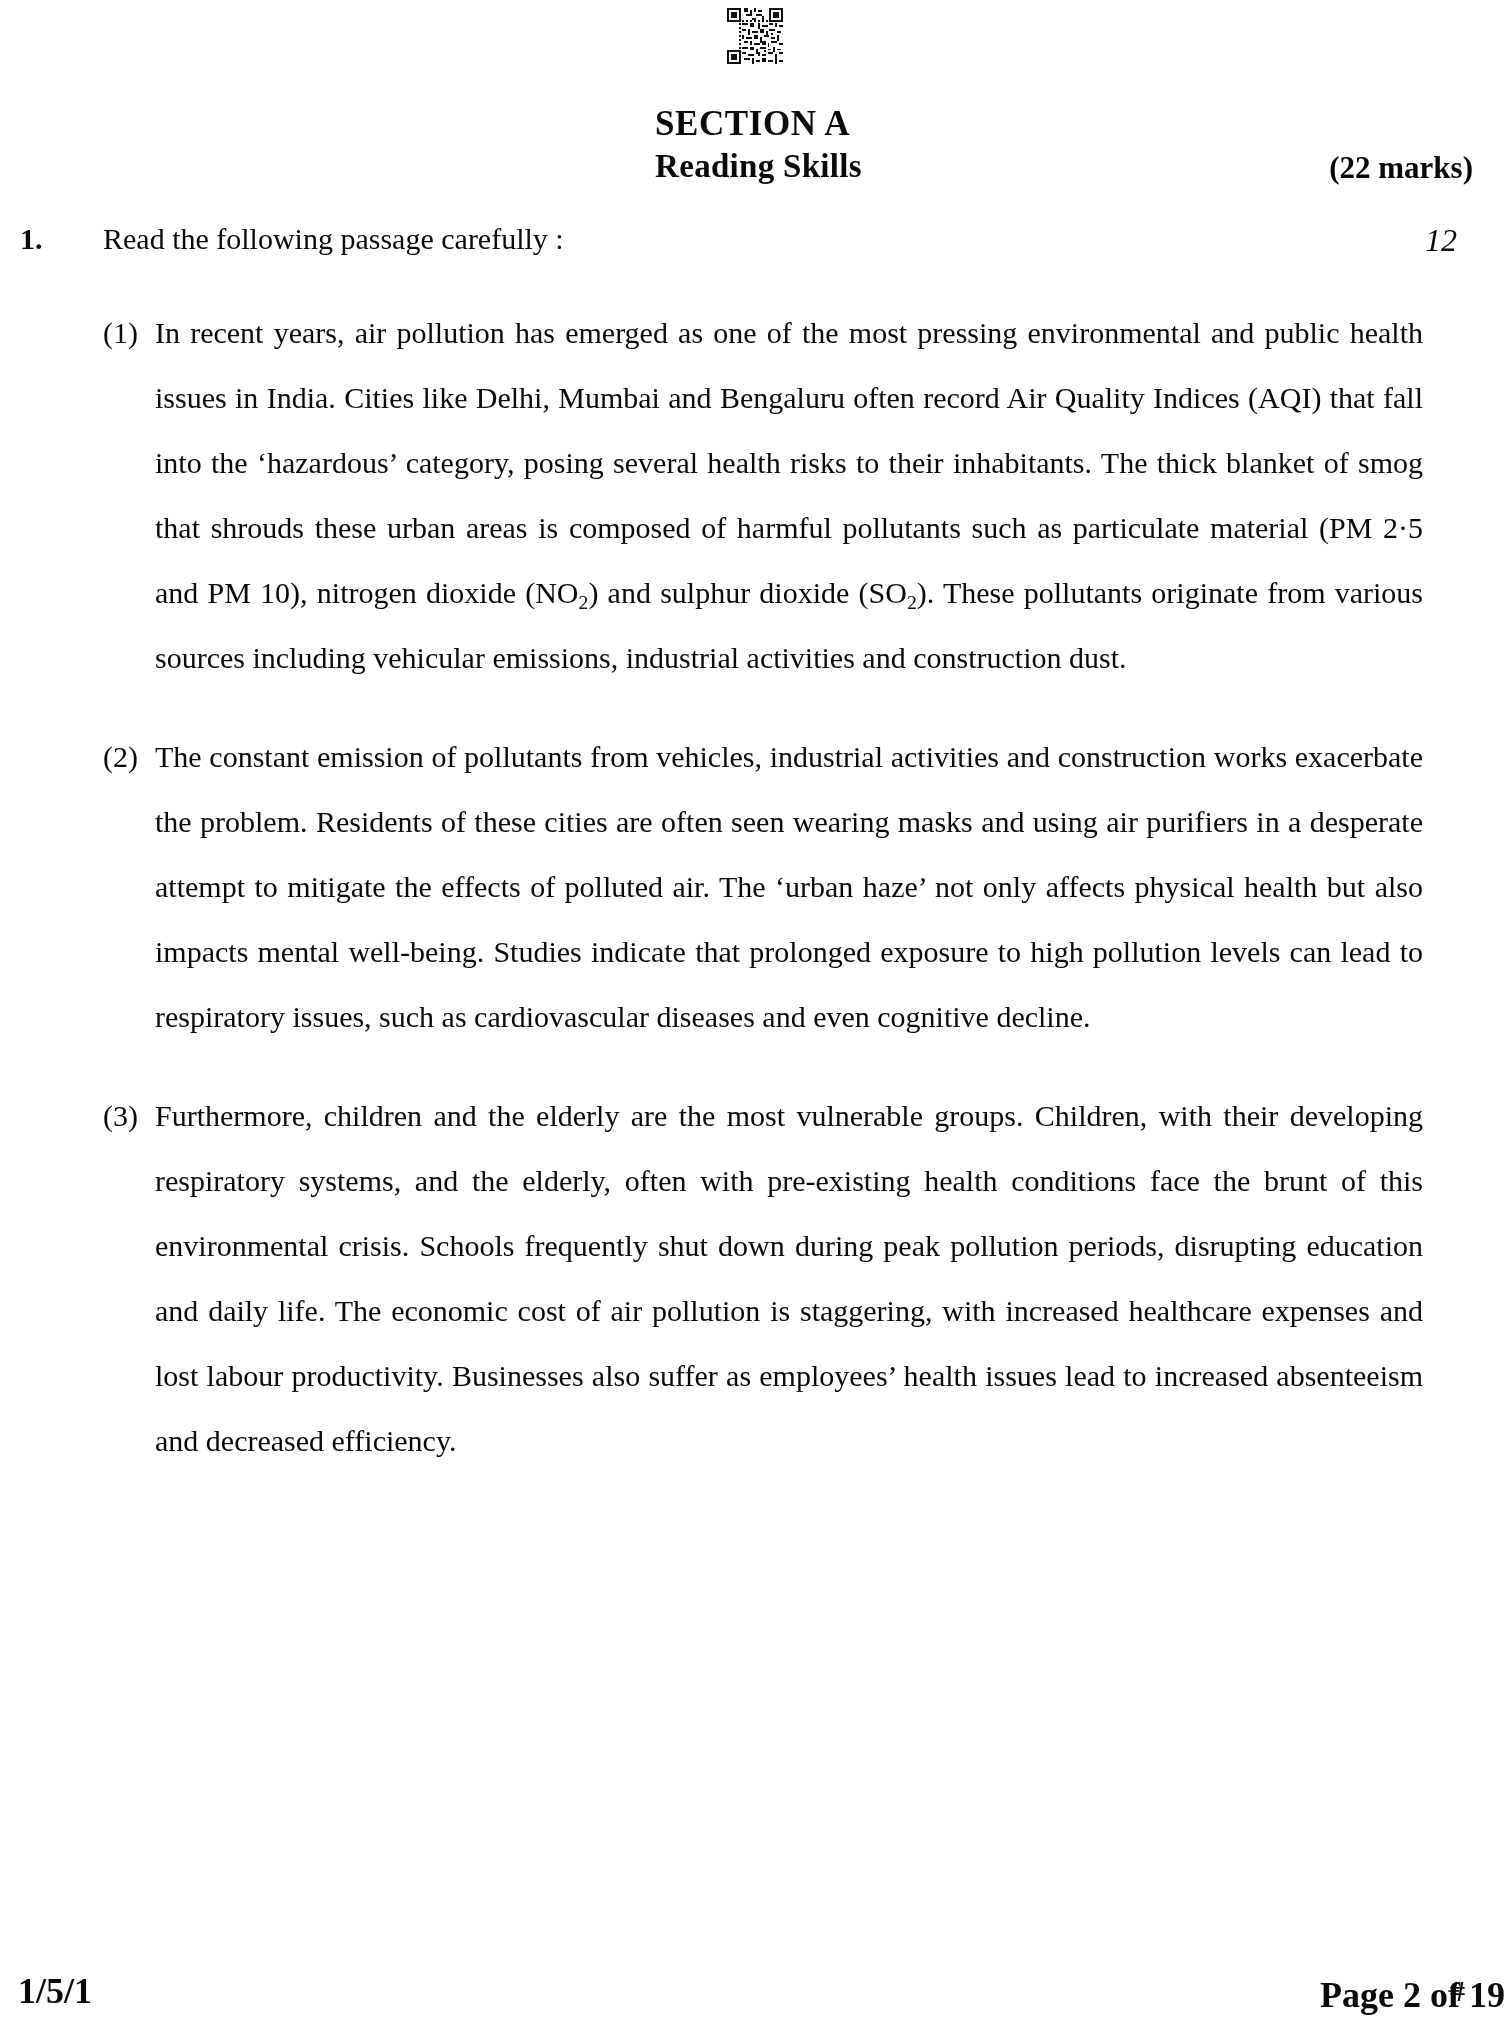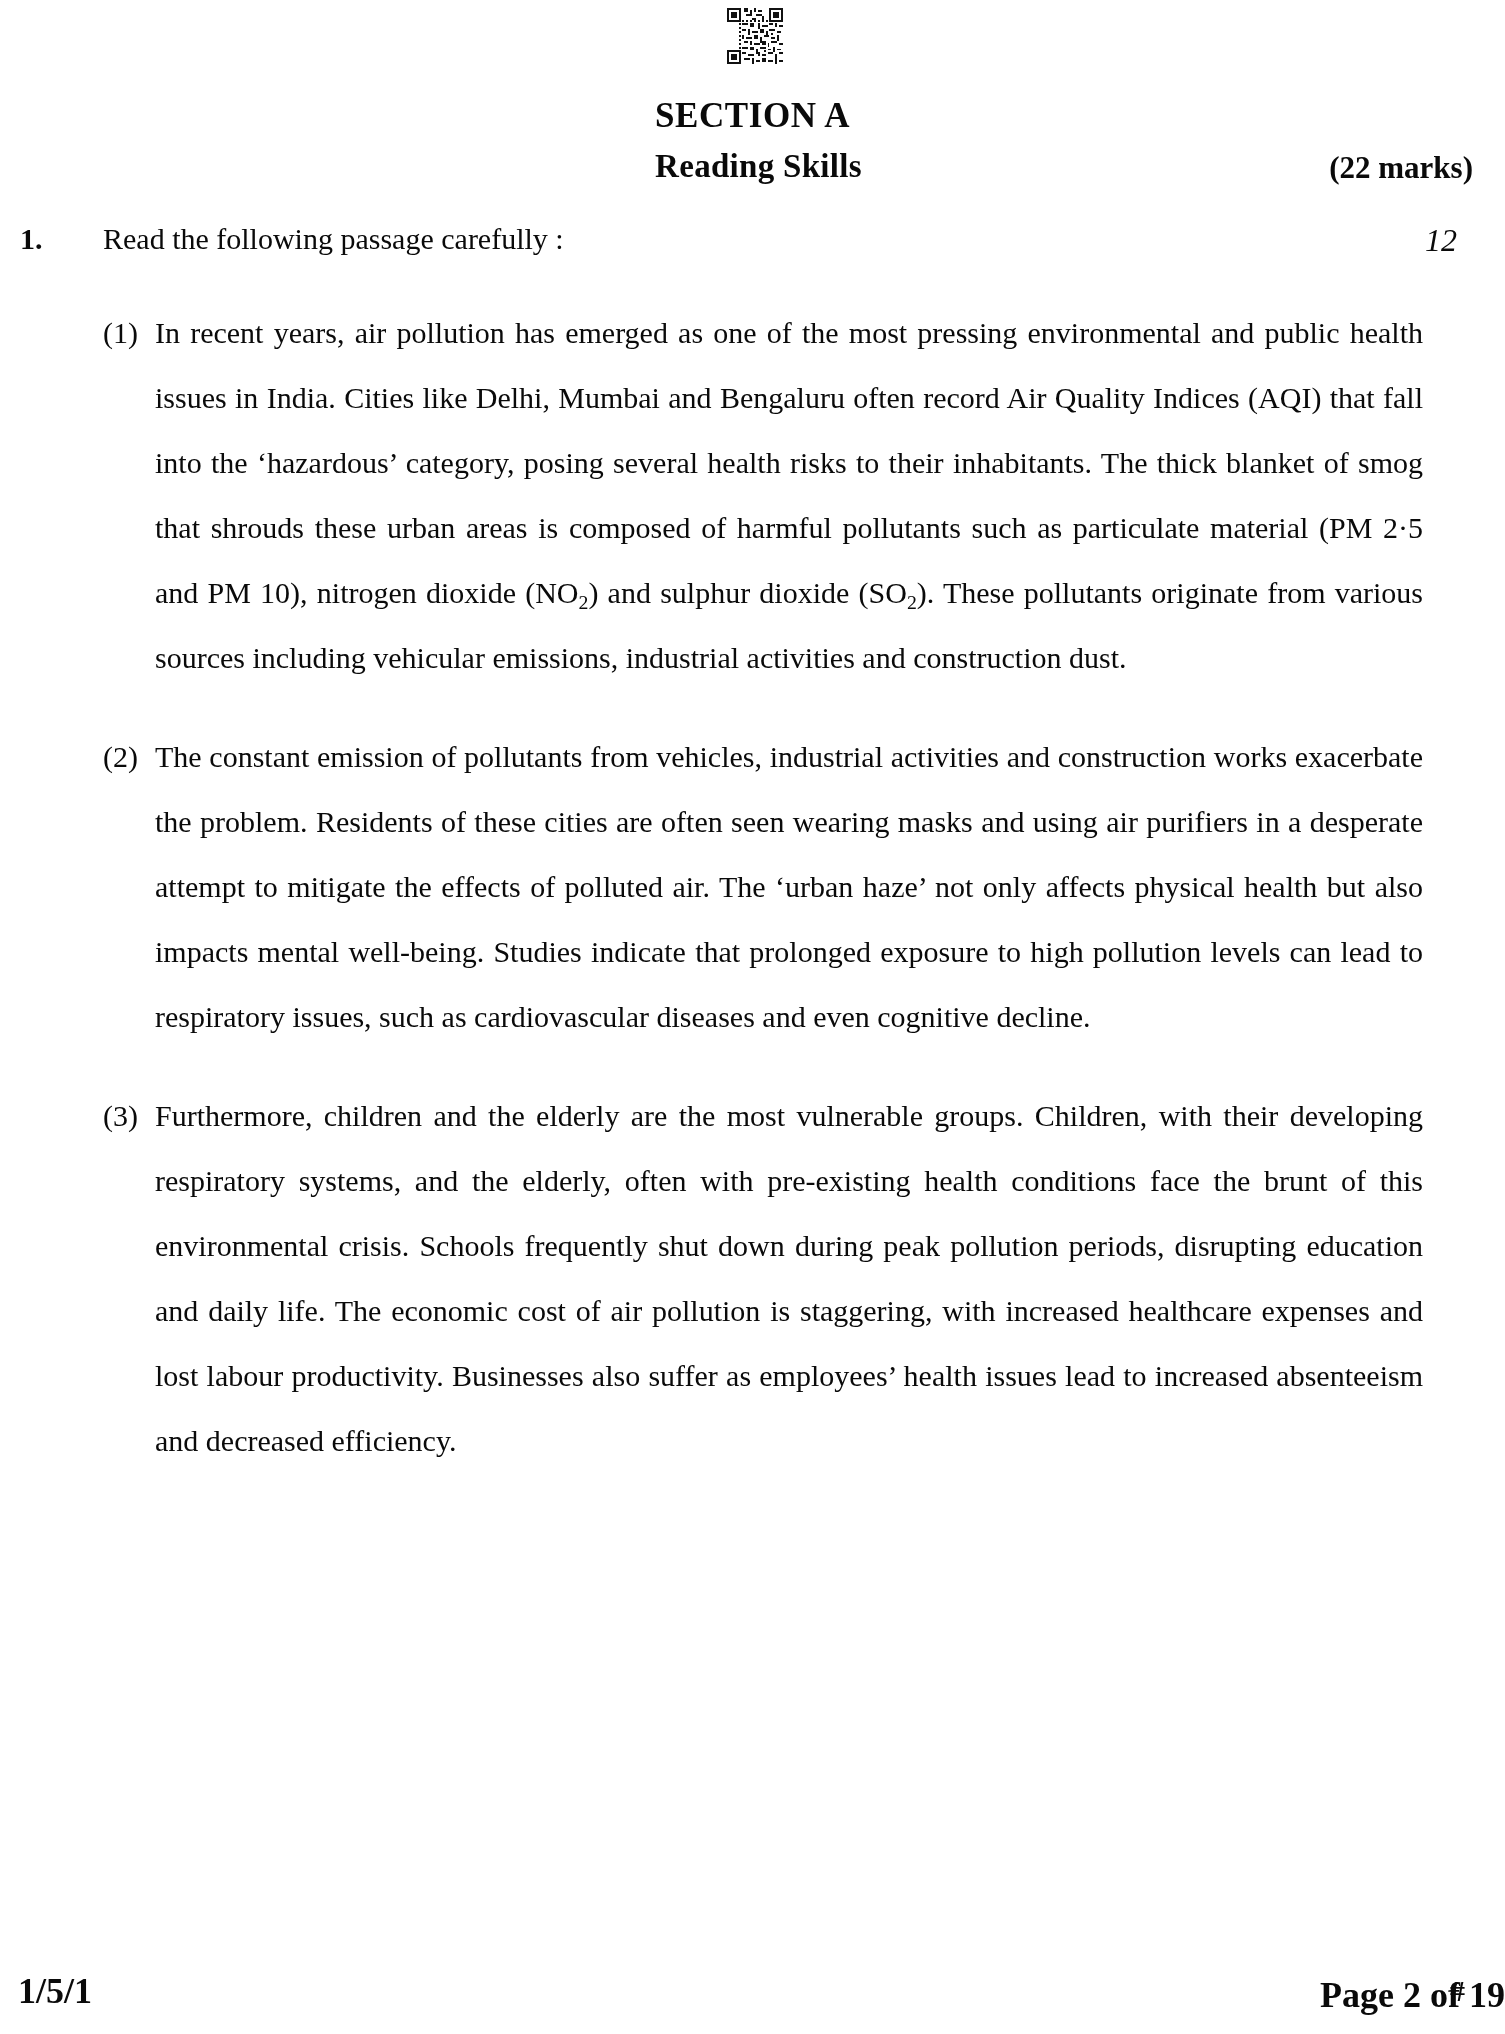--- a/index.html
+++ b/index.html
@@ -30,21 +30,21 @@
     width: 74px;
     height: 56px;
   }
   .qr-wrap svg { display: block; width: 100%; height: 100%; }
 
   
   .section-title {
     position: absolute;
     left: 0;
     right: 0;
-    top: 96px;
+    top: 104px;
     text-align: center;
     font-size: 35px;
     font-weight: bold;
     letter-spacing: 0.6px;
   }
   .sub-title-row {
     position: absolute;
     left: 0;
     right: 0;
     top: 148px;

